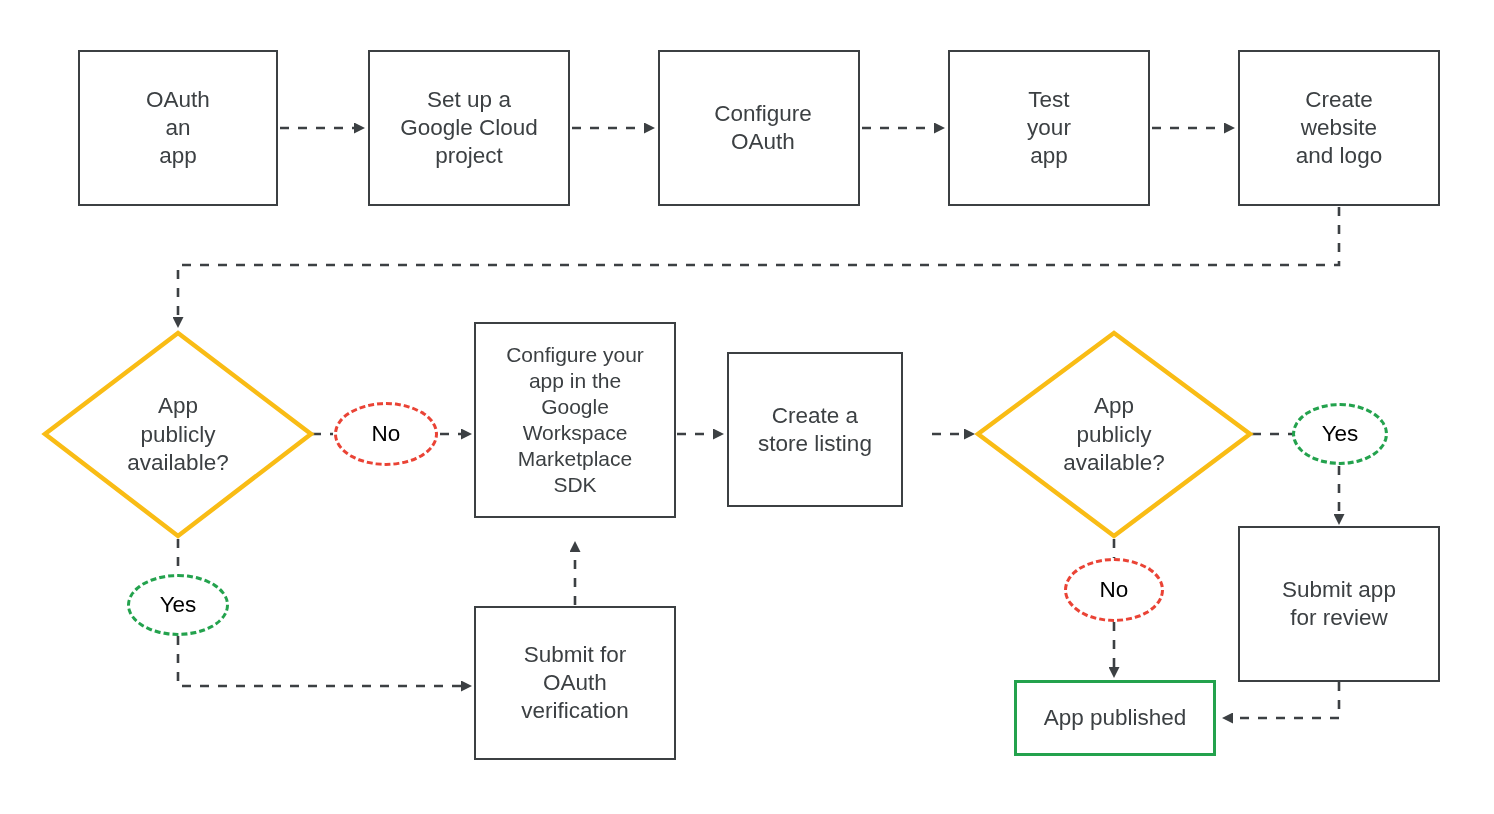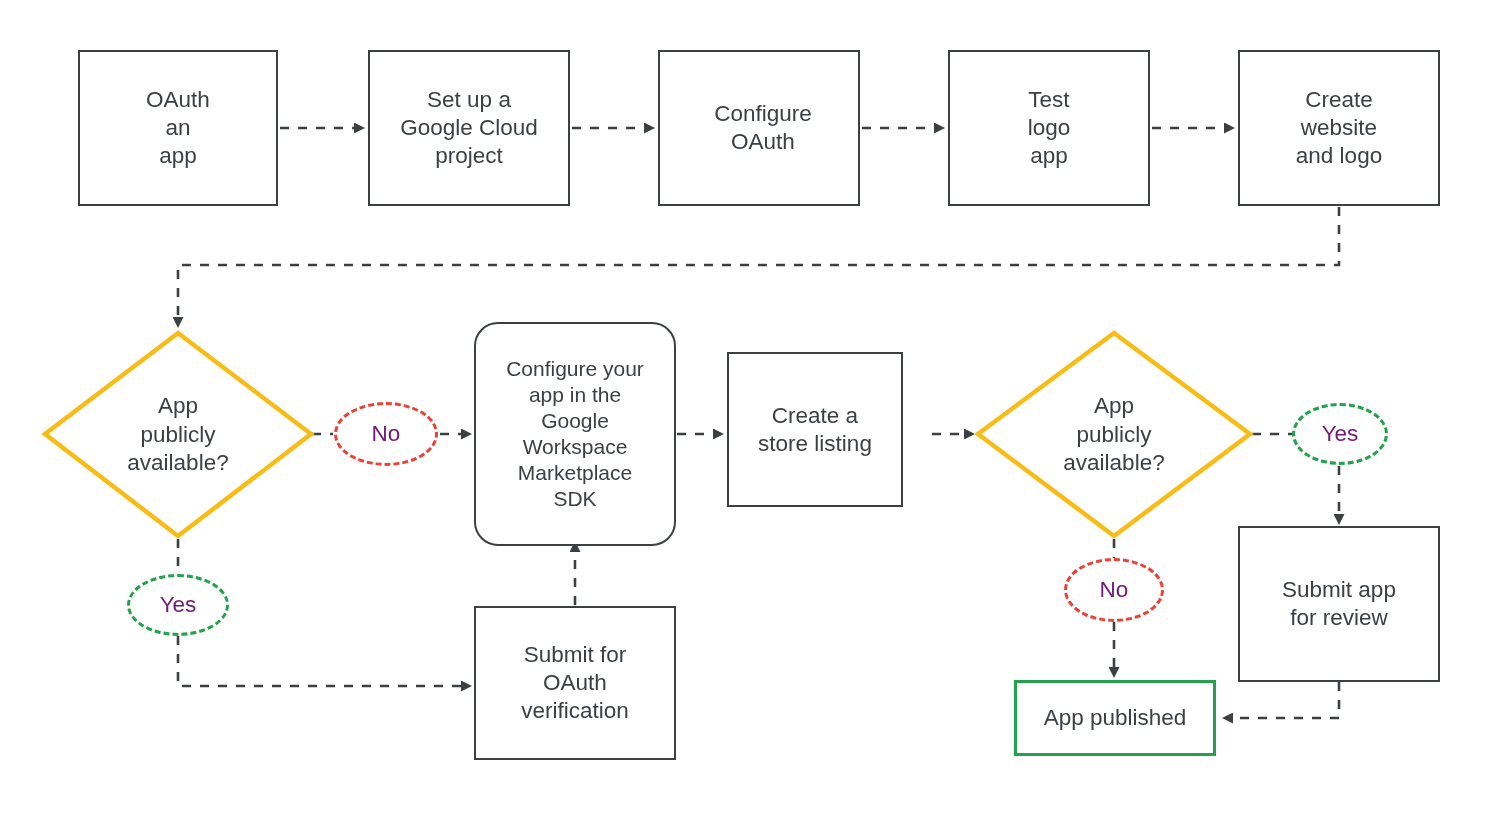--- a/index.html
+++ b/index.html
@@ -73,21 +73,21 @@
 
   
   .tag {
     position: absolute;
     box-sizing: border-box;
     display: flex;
     align-items: center;
     justify-content: center;
     border-radius: 50%;
     background: #ffffff;
-    color: #701a75;
+    color: #000000;
     font-size: 22.5px;
     line-height: 1;
   }
   .tag.yes { border: 3.5px dashed #23A24D; }
   .tag.no  { border: 3.5px dashed #EA4335; }
 </style>
 </head>
 <body>
 
 <div id="canvas">
@@ -156,31 +156,31 @@
 project</span>
   </div>
 
   <div class="node process" style="left:658px; top:50px; width:202px; height:156px;padding-left:8px;">
     <span class="label fs-22">Configure
 OAuth</span>
   </div>
 
   <div class="node process" style="left:948px; top:50px; width:202px; height:156px;">
     <span class="label fs-22">Test
-logo
+your
 app</span>
   </div>
 
   <div class="node process" style="left:1238px; top:50px; width:202px; height:156px;">
     <span class="label fs-22">Create
 website
 and logo</span>
   </div>
 
-  <div class="node process" style="left:474px; top:322px; width:202px; height:224px;border-radius:24px;">
+  <div class="node process" style="left:474px; top:322px; width:202px; height:196px;">
     <span class="label fs-21">Configure your
 app in the
 Google
 Workspace
 Marketplace
 SDK</span>
   </div>
 
   <div class="node process" style="left:727px; top:352px; width:176px; height:155px;">
     <span class="label fs-22">Create a

